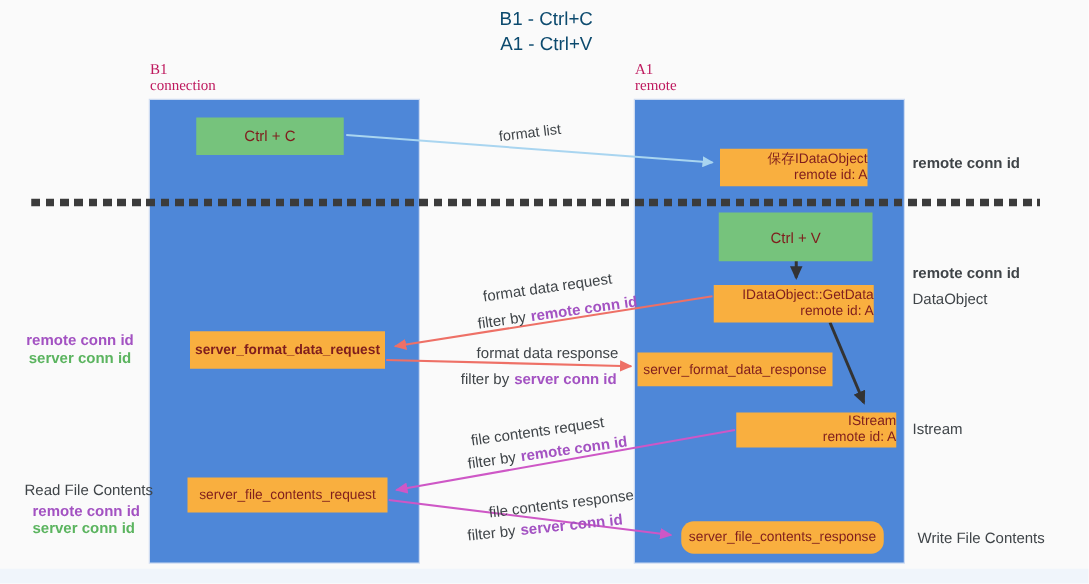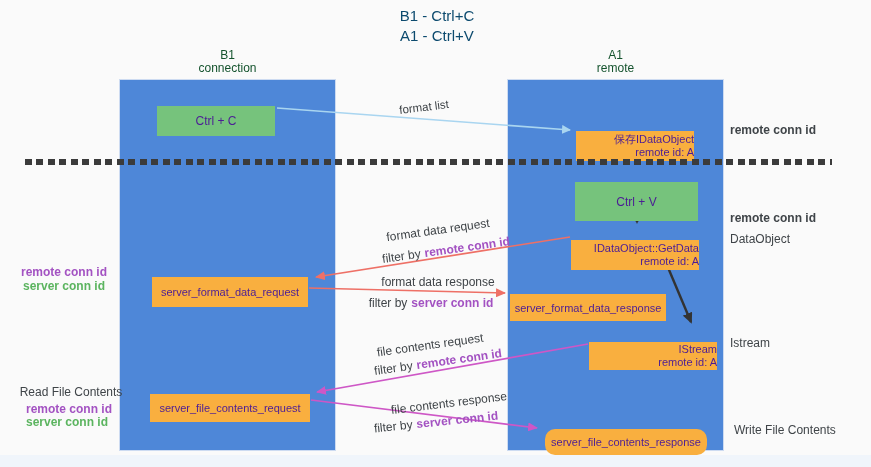--- a/index.html
+++ b/index.html
@@ -8,27 +8,27 @@
     background:var(--background,#fafafa);
     font-family:"Liberation Sans", sans-serif;
     overflow:hidden;
   }
   .title {
     position:absolute; left:437px; top:6px; transform:translateX(-50%);
     text-align:center; font-size:15px; line-height:20px; color:#0c4a6e;
   }
   .lane { position:absolute; top:80px; width:215px; height:370px;
           background:var(--blue,#4e87d8); box-shadow:0 0 0 1px rgba(190,208,238,.75); }
-  .lane-header { position:absolute; top:49px; width:215px; text-align:center;
-                 font-size:12px; line-height:13px; color:#14532d; }
+  .lane-header { position:absolute; top:49px; width:215px; text-align:left;
+                 font-size:12px; line-height:13px; color:#be185d;font-family:Liberation Serif, serif; }
   .divider { position:absolute; left:25px; top:159px; width:807px; height:6px;
              background:repeating-linear-gradient(90deg, #3b3b3b 0 7px, transparent 7px 11.5px);
              z-index:5; }
   .box { position:absolute; display:flex; flex-direction:column; align-items:center;
-         justify-content:center; color:#4c1d95; text-align:center; white-space:nowrap; z-index:4;margin-top:12px; }
+         justify-content:center; color:#7f1d1d; text-align:center; white-space:nowrap; z-index:4; }
   .green-box  { background:var(--green,#76c37c); font-size:12px; }
   .orange-box { background:var(--orange,#f9af3f); font-size:11px; }
   .orange-box.two-line { line-height:13px;align-items:flex-end; }
   .lbl { position:absolute; transform:translate(-50%,-50%); font-size:12px;
          color:#3f4448; white-space:nowrap; z-index:6; }
   .sm { font-size:11.5px; }
   .rot8 { transform:translate(-50%,-50%) rotate(-8deg); }
   .rot7 { transform:translate(-50%,-50%) rotate(-7deg); }
   .rot6 { transform:translate(-50%,-50%) rotate(-6deg); }
   .purple { color:var(--purple-text,#a352c2); font-weight:bold; }
@@ -106,21 +106,21 @@
 
   <div class="box green-box" style="left:575px; top:170px; width:123px; height:39px;">
     <div>Ctrl + V</div>
   </div>
 
   <div class="box orange-box two-line" style="left:571px; top:228px; width:128px; height:30px;">
     <div>IDataObject::GetData</div>
     <div>remote id: A</div>
   </div>
 
-  <div class="box orange-box" style="left:152px; top:265px; width:156px; height:30px;">
+  <div class="box orange-box" style="left:152px; top:265px; width:156px; height:30px;font-weight:bold;">
     <div>server_format_data_request</div>
   </div>
 
   <div class="box orange-box" style="left:510px; top:282px; width:156px; height:27px;">
     <div>server_format_data_response</div>
   </div>
 
   <div class="box orange-box two-line" style="left:589px; top:330px; width:128px; height:28px;">
     <div>IStream</div>
     <div>remote id: A</div>

